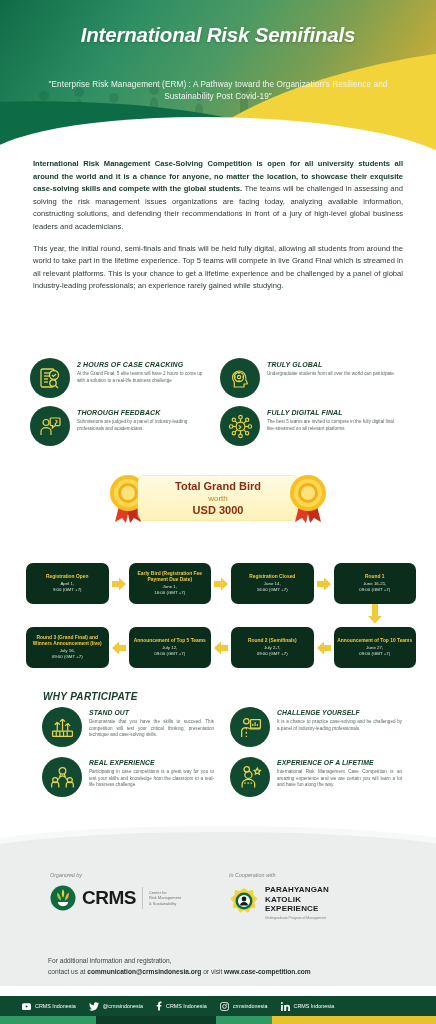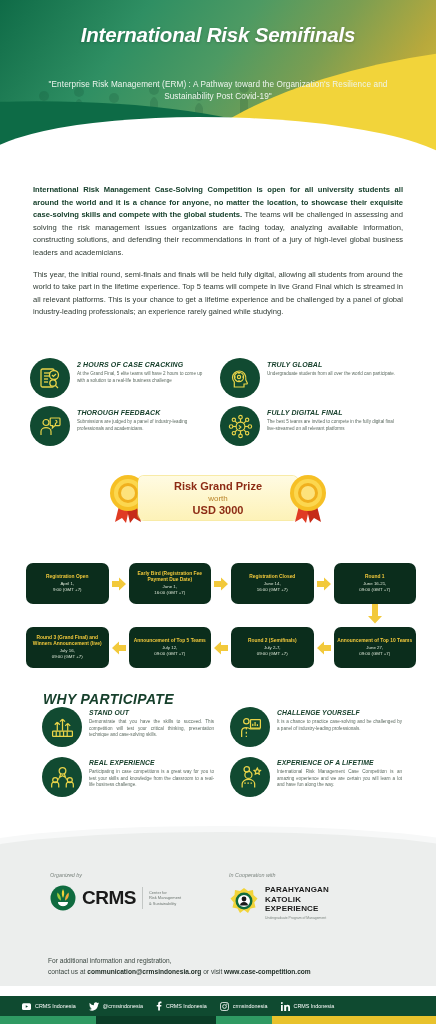--- a/index.html
+++ b/index.html
@@ -37,21 +37,21 @@
     color: #fff; font-weight: bold; font-style: italic;
     font-size: 20.5px; line-height: 25px; letter-spacing: -.2px;
     text-shadow: 0 1px 3px rgba(0,0,0,.22);
   }
   .hdr-sub {
     position: absolute; top: 79px; left: 28px; width: 380px; text-align: center;
     color: #eef5ee; font-size: 8.2px; line-height: 12px; letter-spacing: .1px;
   }
 
   
-  .intro { position: absolute; top: 184px; left: 33px; width: 370px; }
+  .intro { position: absolute; top: 158px; left: 33px; width: 370px; }
   .intro p {
     font-size: 7.6px; line-height: 12.6px; color: #2f3b33;
     text-align: justify; margin-bottom: 9px;
   }
   .intro .lead { font-weight: bold; color: #17402c; }
 
   
   .features {
     position: absolute; top: 358px; left: 30px; width: 378px;
     display: flex; flex-wrap: wrap; gap: 8px 14px;
@@ -102,21 +102,21 @@
   .tl-date { font-size: 4.4px; color: #d9e4d4; line-height: 5.8px; margin-top: .5px; }
   .tl-time { font-size: 4.4px; color: #d9e4d4; line-height: 5.8px; }
   .arrow-r, .arrow-l { width: 14px; height: 14px; margin: 0 3px; flex: 0 0 14px; }
   .arrow-d {
     position: absolute; top: 604px; left: 368px; width: 14px; height: 20px;
   }
 
   
   .wp-head {
     position: absolute; top: 691px; left: 43px;
-    font-size: 14px; font-weight: bold; font-style: italic; color: #17402c;
+    font-size: 10px; font-weight: bold; font-style: italic; color: #17402c;
     letter-spacing: .3px;
   }
   .why {
     position: absolute; top: 707px; left: 42px; width: 360px;
     display: flex; flex-wrap: wrap; gap: 10px 16px;
   }
   .why-item { display: flex; width: 172px; gap: 7px; }
   .why-ic {
     width: 40px; height: 40px; flex: 0 0 40px; border-radius: 50%;
     background: #114a31; display: flex; align-items: center; justify-content: center;
@@ -301,21 +301,21 @@
   <div class="prize">
     <svg class="medal" viewBox="0 0 44 52">
       <path d="M14 30 L9 50 L16 46 L20 51 L24 33z" fill="#e03b24"></path>
       <path d="M30 30 L35 50 L28 46 L24 51 L20 33z" fill="#c62b18"></path>
       <circle cx="22" cy="21" r="18" fill="#f6c025"></circle>
       <circle cx="22" cy="21" r="14" fill="#fcd74f"></circle>
       <circle cx="22" cy="21" r="10" fill="#f0b01e"></circle>
       <circle cx="22" cy="21" r="7" fill="#fde27c"></circle>
     </svg>
     <div class="prize-band">
-      <div class="prize-t1">Risk Grand Prize</div>
+      <div class="prize-t1">Total Grand Bird</div>
       <div class="prize-t2">worth</div>
       <div class="prize-t3">USD 3000</div>
     </div>
     <svg class="medal" viewBox="0 0 44 52">
       <path d="M14 30 L9 50 L16 46 L20 51 L24 33z" fill="#e03b24"></path>
       <path d="M30 30 L35 50 L28 46 L24 51 L20 33z" fill="#c62b18"></path>
       <circle cx="22" cy="21" r="18" fill="#f6c025"></circle>
       <circle cx="22" cy="21" r="14" fill="#fcd74f"></circle>
       <circle cx="22" cy="21" r="10" fill="#f0b01e"></circle>
       <circle cx="22" cy="21" r="7" fill="#fde27c"></circle>

